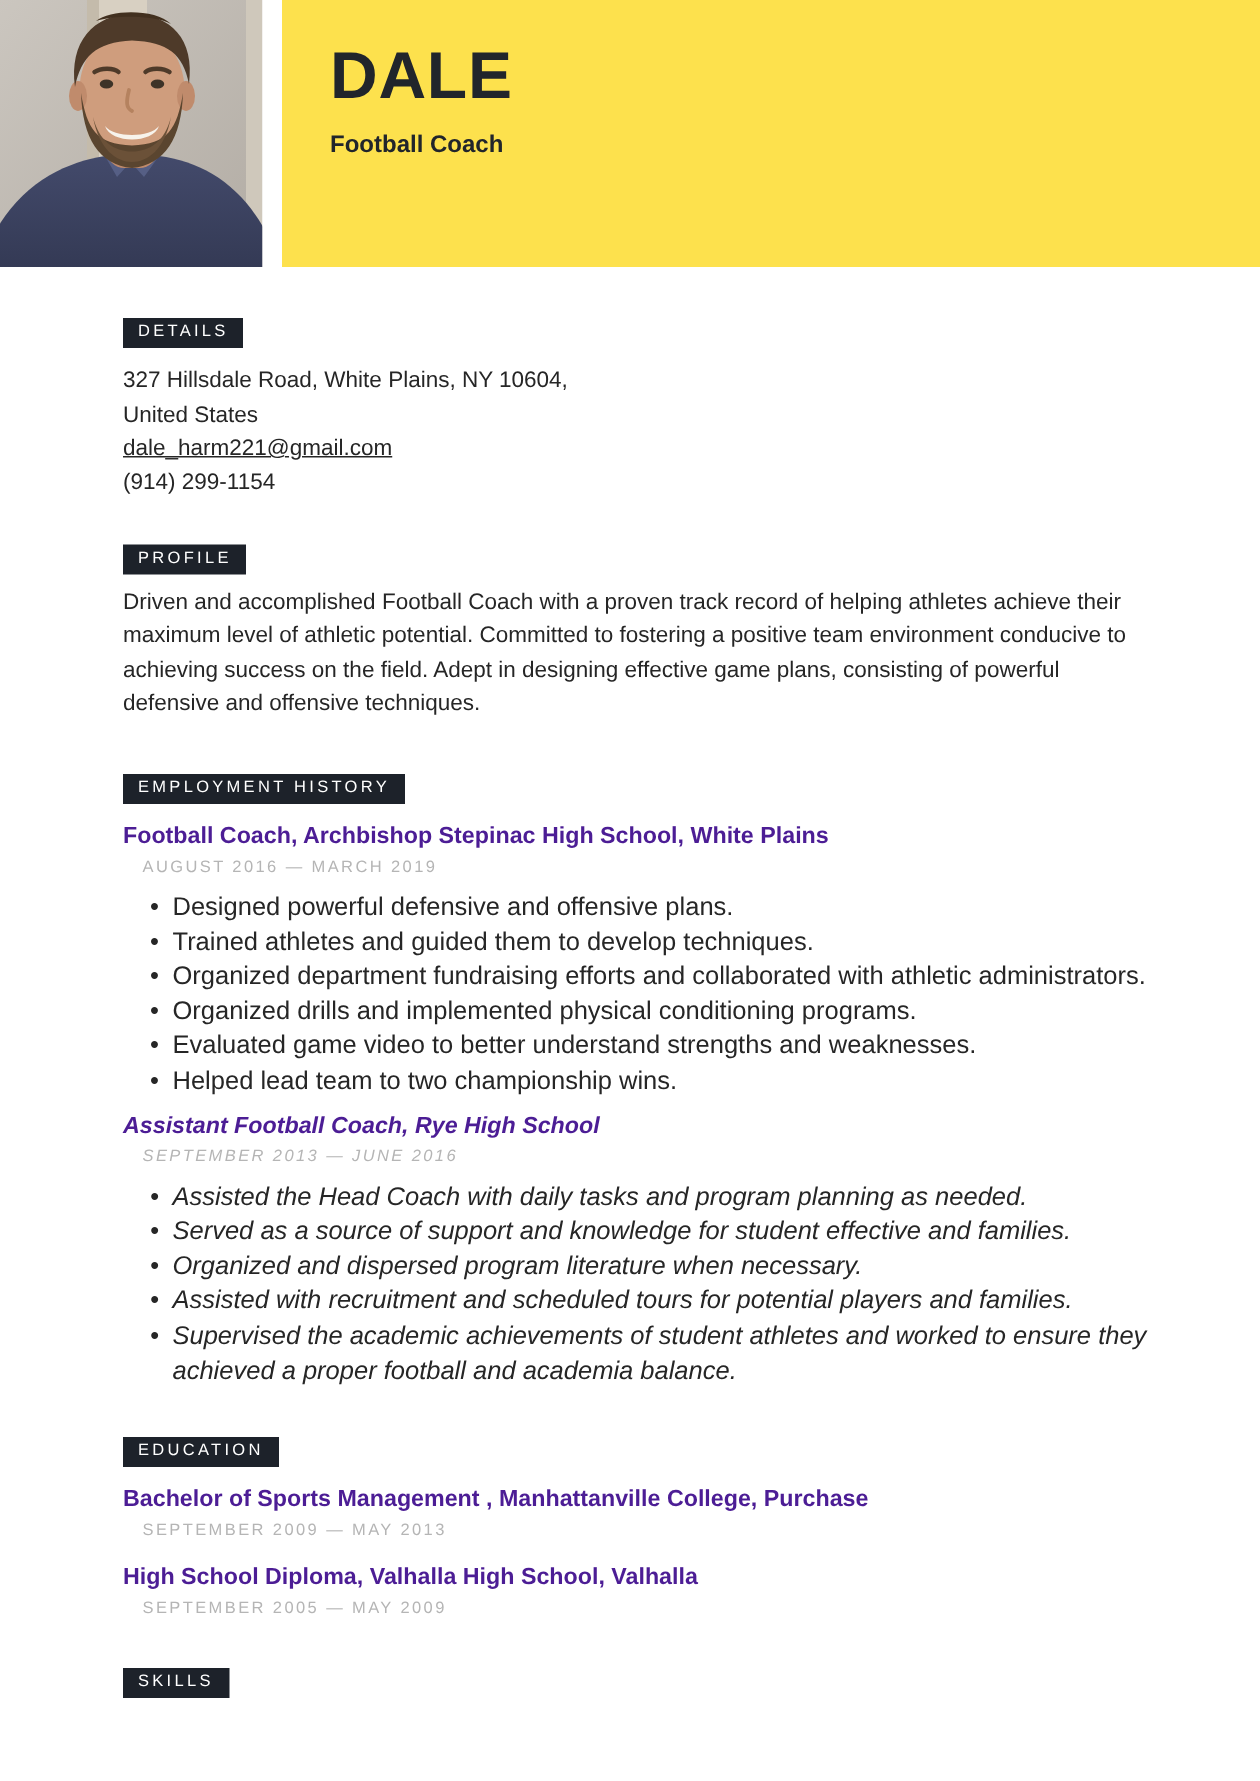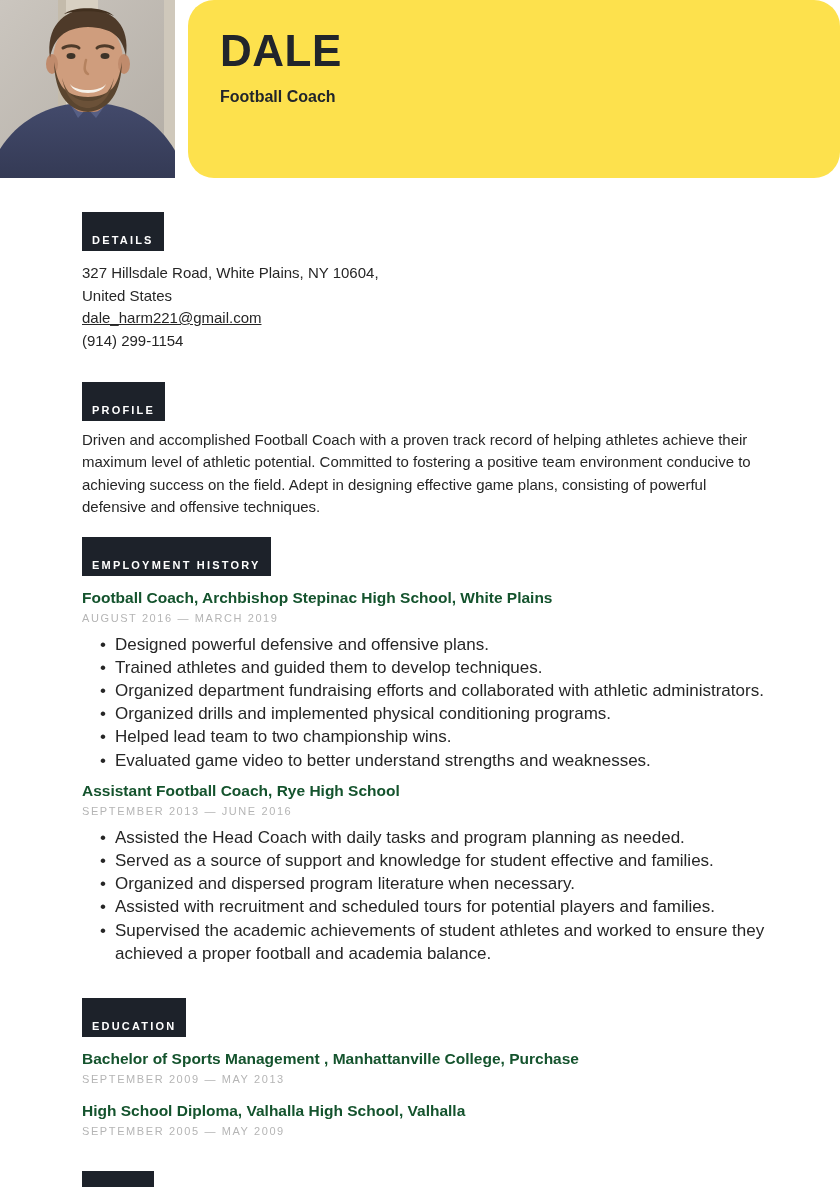--- a/index.html
+++ b/index.html
@@ -31,21 +31,20 @@
   .header-gap {
     width: 13px;
     flex: 0 0 13px;
     background: #ffffff;
   }
   .banner {
     flex: 1 1 auto;
     background: #FDE14D;
     padding: 27px 16px 0 32px;
     box-sizing: border-box;
-    border-radius: 26px;
   }
   .candidate-name {
     font-size: 44px;
     line-height: 47px;
     font-weight: 800;
     letter-spacing: 0.5px;
     color: #21252b;
   }
   .role-subheading {
     margin-top: 14px;
@@ -56,28 +55,28 @@
 
   
   .main {
     padding: 0 70px 0 82px;
   }
   .badge {
     display: inline-block;
     background: #1d222a;
     color: #ffffff;
     font-size: 11px;
-    font-weight: 700;
+    font-weight: 400;
     letter-spacing: 2.2px;
-    padding: 22px 10px 5px 10px;
+    padding: 3px 10px 5px 10px;
     text-transform: uppercase;
   }
   .badge-details    { margin-top: 34px; }
   .badge-profile    { margin-top: 30px; }
-  .badge-employment { margin-top: 18px; }
+  .badge-employment { margin-top: 35px; }
   .badge-education  { margin-top: 33px; }
   .badge-skills     { margin-top: 34px; }
 
   .contact-block {
     margin-top: 11px;
     font-size: 15px;
     line-height: 22.5px;
   }
   .email-link {
     color: #262626;
@@ -86,33 +85,34 @@
   }
 
   .profile-text {
     margin: 8px 0 0 0;
     font-size: 15px;
     line-height: 22.4px;
     max-width: 688px;
   }
 
   .job { margin-top: 12px; }
-  .job-2 { margin-top: 9px; }
+  .job-2 { margin-top: 9px; font-style: italic; }
   .entry-title {
     font-size: 15.5px;
     font-weight: 700;
-    color: #14532d;
+    color: #4c1d95;
     line-height: 20px;
   }
   .entry-dates {
     margin-top: 4px;
     font-size: 11px;
     letter-spacing: 1.6px;
     color: #b5b5b5;
     text-transform: uppercase;
+    margin-left: 13px;
   }
   ul.bullets {
     list-style: none;
     margin: 9px 0 0 0;
     padding: 0;
   }
   ul.bullets li {
     position: relative;
     margin: 0 0 0 33px;
     line-height: 23.2px;
@@ -210,22 +210,22 @@
     <div><div class="badge badge-employment">EMPLOYMENT HISTORY</div></div>
 
     <div class="job">
       <div class="entry-title">Football Coach, Archbishop Stepinac High School, White Plains</div>
       <div class="entry-dates">AUGUST 2016 — MARCH 2019</div>
       <ul class="bullets">
         <li>Designed powerful defensive and offensive plans.</li>
         <li>Trained athletes and guided them to develop techniques.</li>
         <li>Organized department fundraising efforts and collaborated with athletic administrators.</li>
         <li>Organized drills and implemented physical conditioning programs.</li>
+        <li>Evaluated game video to better understand strengths and weaknesses.</li>
         <li>Helped lead team to two championship wins.</li>
-        <li>Evaluated game video to better understand strengths and weaknesses.</li>
       </ul>
     </div>
 
     <div class="job job-2">
       <div class="entry-title">Assistant Football Coach, Rye High School</div>
       <div class="entry-dates">SEPTEMBER 2013 — JUNE 2016</div>
       <ul class="bullets">
         <li>Assisted the Head Coach with daily tasks and program planning as needed.</li>
         <li>Served as a source of support and knowledge for student effective and families.</li>
         <li>Organized and dispersed program literature when necessary.</li>

